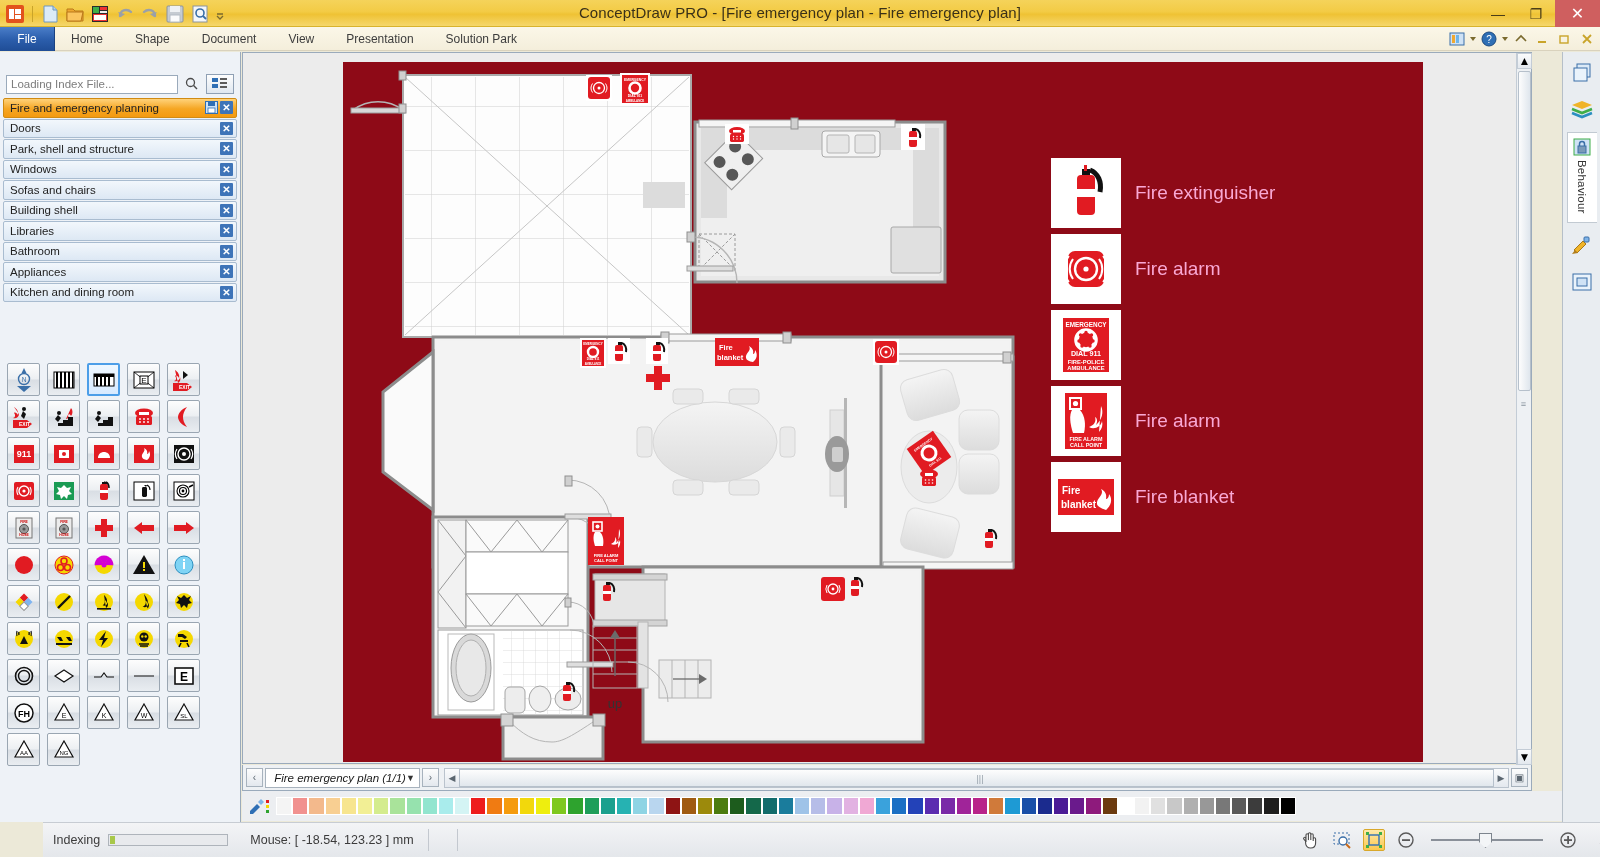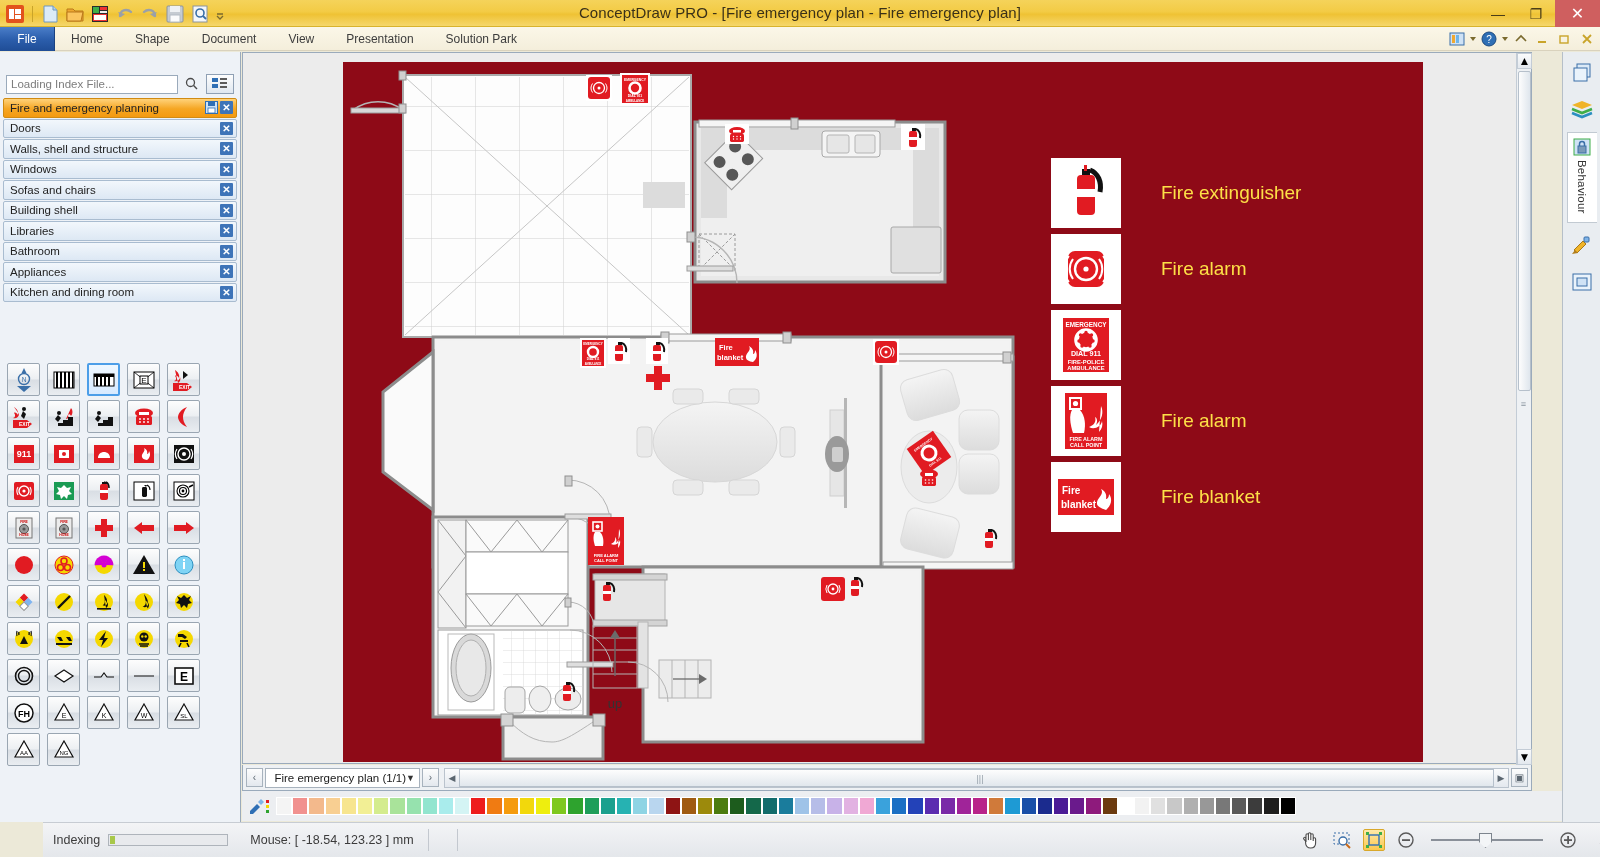--- a/index.html
+++ b/index.html
@@ -136,22 +136,22 @@
     background:#eef1f4; border:1px solid #9aaabb; border-top:none;
     display:flex; align-items:center; padding:2px 3px; gap:2px;
   }
   .pb-btn{
     width:17px;height:19px; border:1px solid #a7b2bd;
     background:linear-gradient(to bottom,#fdfdfd,#e3e8ee);
     display:flex;align-items:center;justify-content:center; font-size:10px; color:#5b6670;
   }
   .pb-tab{
     height:20px; min-width:155px; border:1px solid #a7b2bd; background:#fff;
-    display:flex;align-items:center;justify-content:flex-end;
-    padding:0 4px 0 8px; font-size:11.5px; color:#1a1a1a;
+    display:flex;align-items:center;justify-content:center;
+    padding:0 4px 0 8px; font-size:11.5px; color:#1a1a1a;font-style:italic;
   }
   .hscroll{
     flex:1; height:20px; margin-left:3px; background:#eef1f4;
     border:1px solid #bac3cd; position:relative; display:flex; align-items:center;
   }
   .hsc-arrow{ width:14px;height:18px; display:flex;align-items:center;justify-content:center;
               color:#5b6670; font-size:9px; background:linear-gradient(to bottom,#fafbfc,#e3e8ee); }
   .hsc-track{ flex:1; height:18px; background:#f6f8fa; position:relative; }
   .hsc-thumb{ position:absolute; left:0; top:0; width:100%; height:18px;
               background:linear-gradient(to bottom,#fdfdfd,#e1e7ed); border:1px solid #b6c0cb; }
@@ -203,21 +203,21 @@
   }
   .rd-vert{ writing-mode:vertical-rl; font-size:11.5px; color:#333; letter-spacing:.2px; }
 
   
   .legend{ position:absolute; left:708px; top:96px; width:340px; }
   .lg-row{ display:flex; align-items:center; margin-bottom:6px; }
   .lg-box{
     width:70px;height:70px; background:#fff; display:flex;align-items:center;justify-content:center;
     flex:0 0 70px;
   }
-  .lg-label{ color:#fde047; font-size:19px; margin-left:40px; line-height:1.25; max-width:230px; }
+  .lg-label{ color:#f9a8d4; font-size:19px; margin-left:14px; line-height:1.25; max-width:230px; }
 
   
   .fp{ position:absolute; left:0; top:0; width:1080px; height:700px; }
   svg{ display:block; }
 </style>
 </head>
 <body>
 
 <div class="app">
 
@@ -378,21 +378,21 @@
               </svg>
           </span>
           <span class="xbox">✕</span>
         </span>
       </div>
       <div class="lib">
         <span>Doors</span>
         <span class="xbox">✕</span>
       </div>
       <div class="lib">
-        <span>Walls, shell and structure</span>
+        <span>Park, shell and structure</span>
         <span class="xbox">✕</span>
       </div>
       <div class="lib">
         <span>Windows</span>
         <span class="xbox">✕</span>
       </div>
       <div class="lib">
         <span>Sofas and chairs</span>
         <span class="xbox">✕</span>
       </div>

